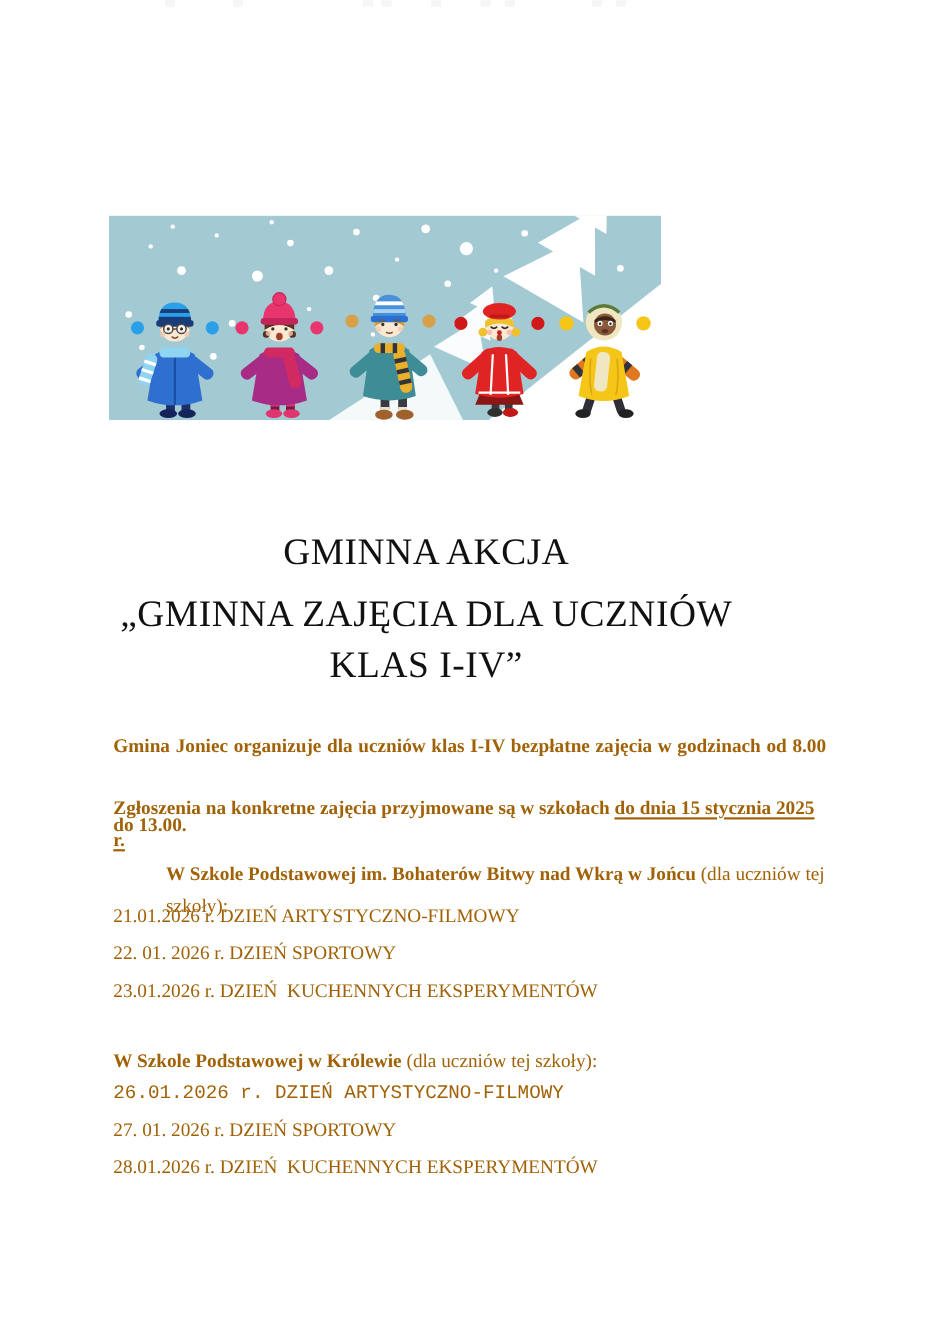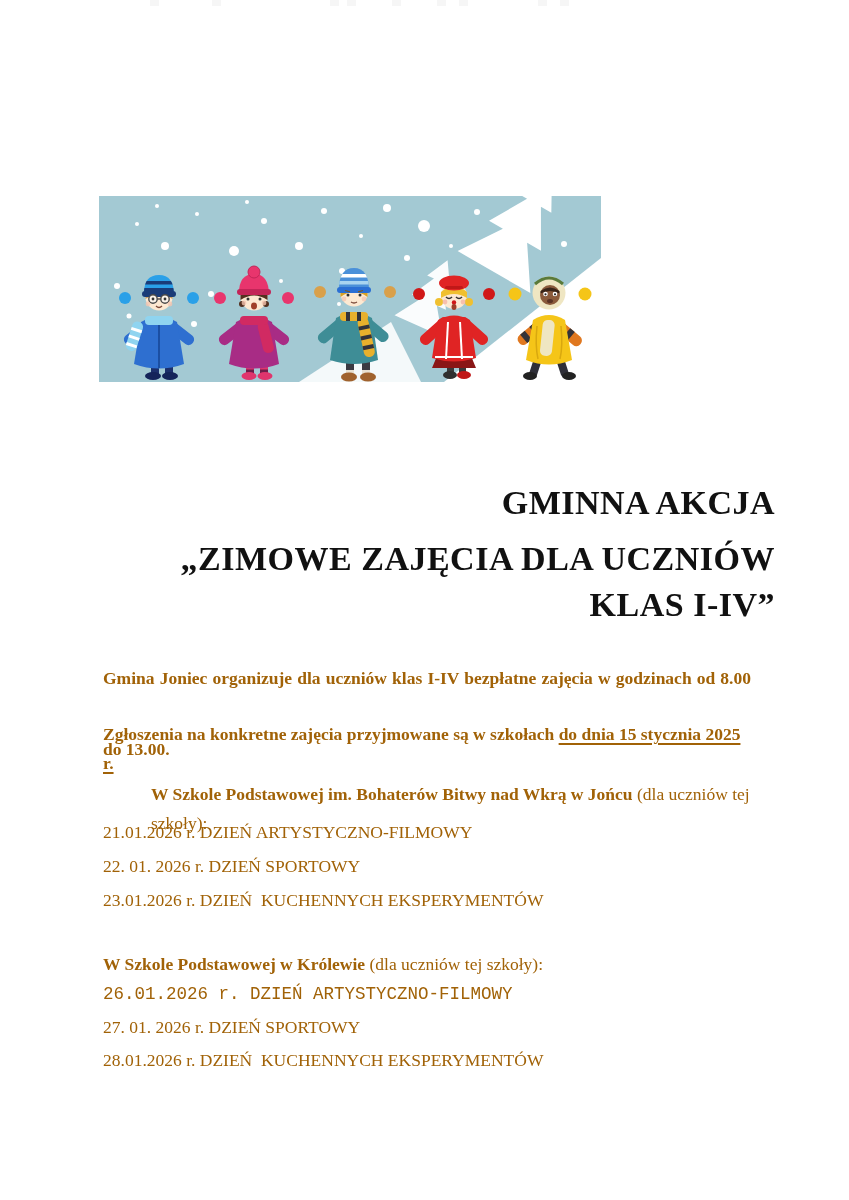--- a/index.html
+++ b/index.html
@@ -20,22 +20,22 @@
   }
 
   
   #hero {
     left: 99px; top: 196px; width: 502px; height: 186px;
   }
   #hero svg { display: block; width: 100%; height: 100%; }
 
   
   .title-line {
-    left: 0; width: 775px; text-align: right;
-    font-weight: bold; font-size: 34px; letter-spacing: 0.5px;
+    left: 0; width: 775px; text-align: center;
+    font-weight: normal; font-size: 34px; letter-spacing: 0.5px;
     color: #111;
   }
   #title-line-1 { top: 484px; }
   #title-line-2 { top: 540px; }
   #title-line-3 { top: 586px; }
 
   
   .body-text {
     left: 103px; width: 648px;
     font-size: 17.5px; line-height: 29px;
@@ -288,21 +288,21 @@
     <circle cx="446.5" cy="98" r="2.3" fill="#ffffff"></circle>
     <circle cx="456" cy="98" r="2.3" fill="#ffffff"></circle>
     <circle cx="446.5" cy="98.3" r="1.1" fill="#222222"></circle>
     <circle cx="456" cy="98.3" r="1.1" fill="#222222"></circle>
     <ellipse cx="451" cy="105" rx="3" ry="2" fill="#5a3325"></ellipse>
   </g>
 </svg>
 </div>
 
 <div id="title-line-1" class="abs title-line">GMINNA AKCJA</div>
-<div id="title-line-2" class="abs title-line">„ZIMOWE ZAJĘCIA DLA UCZNIÓW</div>
+<div id="title-line-2" class="abs title-line">„GMINNA ZAJĘCIA DLA UCZNIÓW</div>
 <div id="title-line-3" class="abs title-line">KLAS I-IV”</div>
 
 <div id="para1-l1" class="abs body-text">Gmina Joniec organizuje dla uczniów klas I-IV bezpłatne zajęcia w godzinach od 8.00</div>
 <div id="para1-l2" class="abs body-text">do 13.00.</div>
 <div id="para2" class="abs body-text"><span>Zgłoszenia na konkretne zajęcia przyjmowane są w szkołach </span><span class="ul">do dnia 15 stycznia 2025 r.</span></div>
 
 <div id="sec1-heading" class="abs body-text section-heading"><span class="hb">W Szkole Podstawowej im. Bohaterów Bitwy nad Wkrą w Jońcu</span><span> (dla uczniów tej szkoły):</span></div>
 <div id="sec1-item-0" class="abs body-text item">21.01.2026 r. DZIEŃ ARTYSTYCZNO-FILMOWY</div>
 <div id="sec1-item-1" class="abs body-text item">22. 01. 2026 r. DZIEŃ SPORTOWY</div>
 <div id="sec1-item-2" class="abs body-text item">23.01.2026 r. DZIEŃ  KUCHENNYCH EKSPERYMENTÓW</div>

